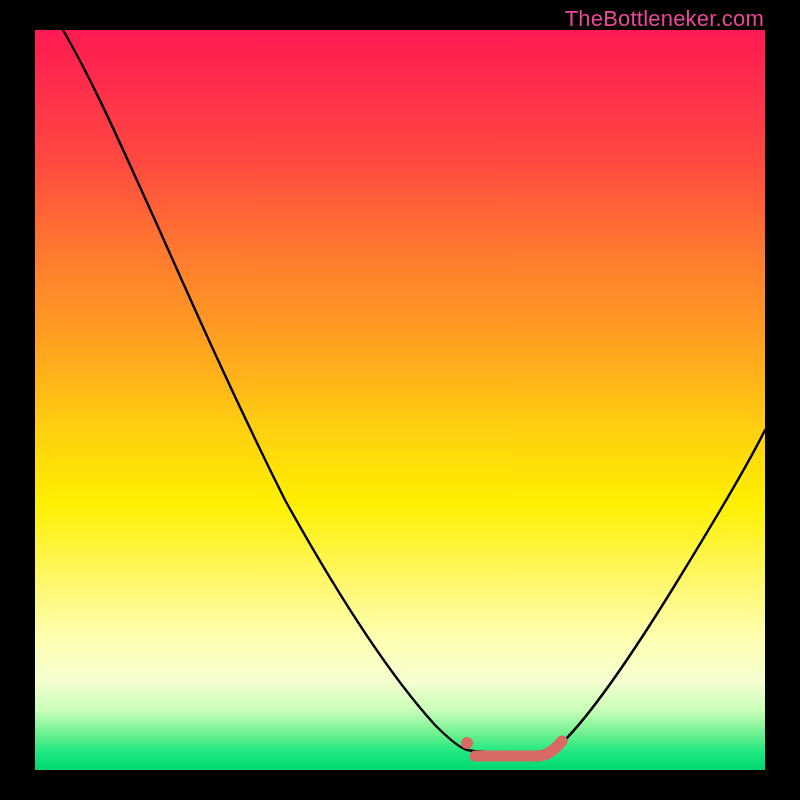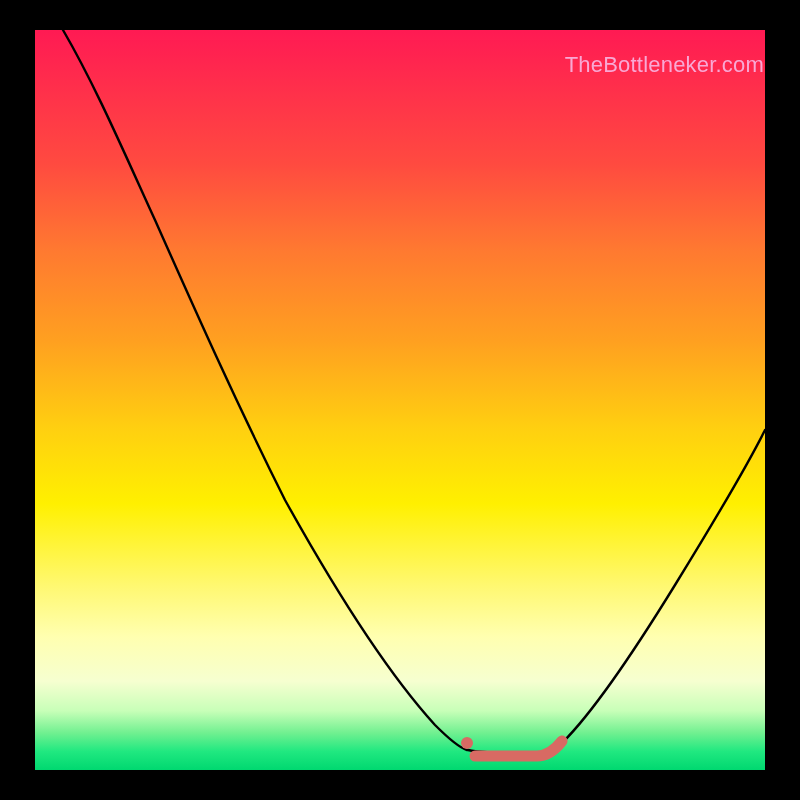--- a/index.html
+++ b/index.html
@@ -37,25 +37,24 @@
       #c8ffb8 92%,
       #70f090 95%,
       #20e880 97.5%,
       #00d870 100%
     );
   }
   .watermark {
     position: absolute;
     top: 6px;
     right: 36px;
-    color: #f9a8d4;
+    color: #ec4899;
     font-size: 22px;
     font-weight: 500;
     letter-spacing: 0.2px;
-    margin-top: 46px;
   }
   svg.curve {
     position: absolute;
     left: 35px;
     top: 30px;
     width: 730px;
     height: 740px;
     overflow: visible;
   }
 </style>

